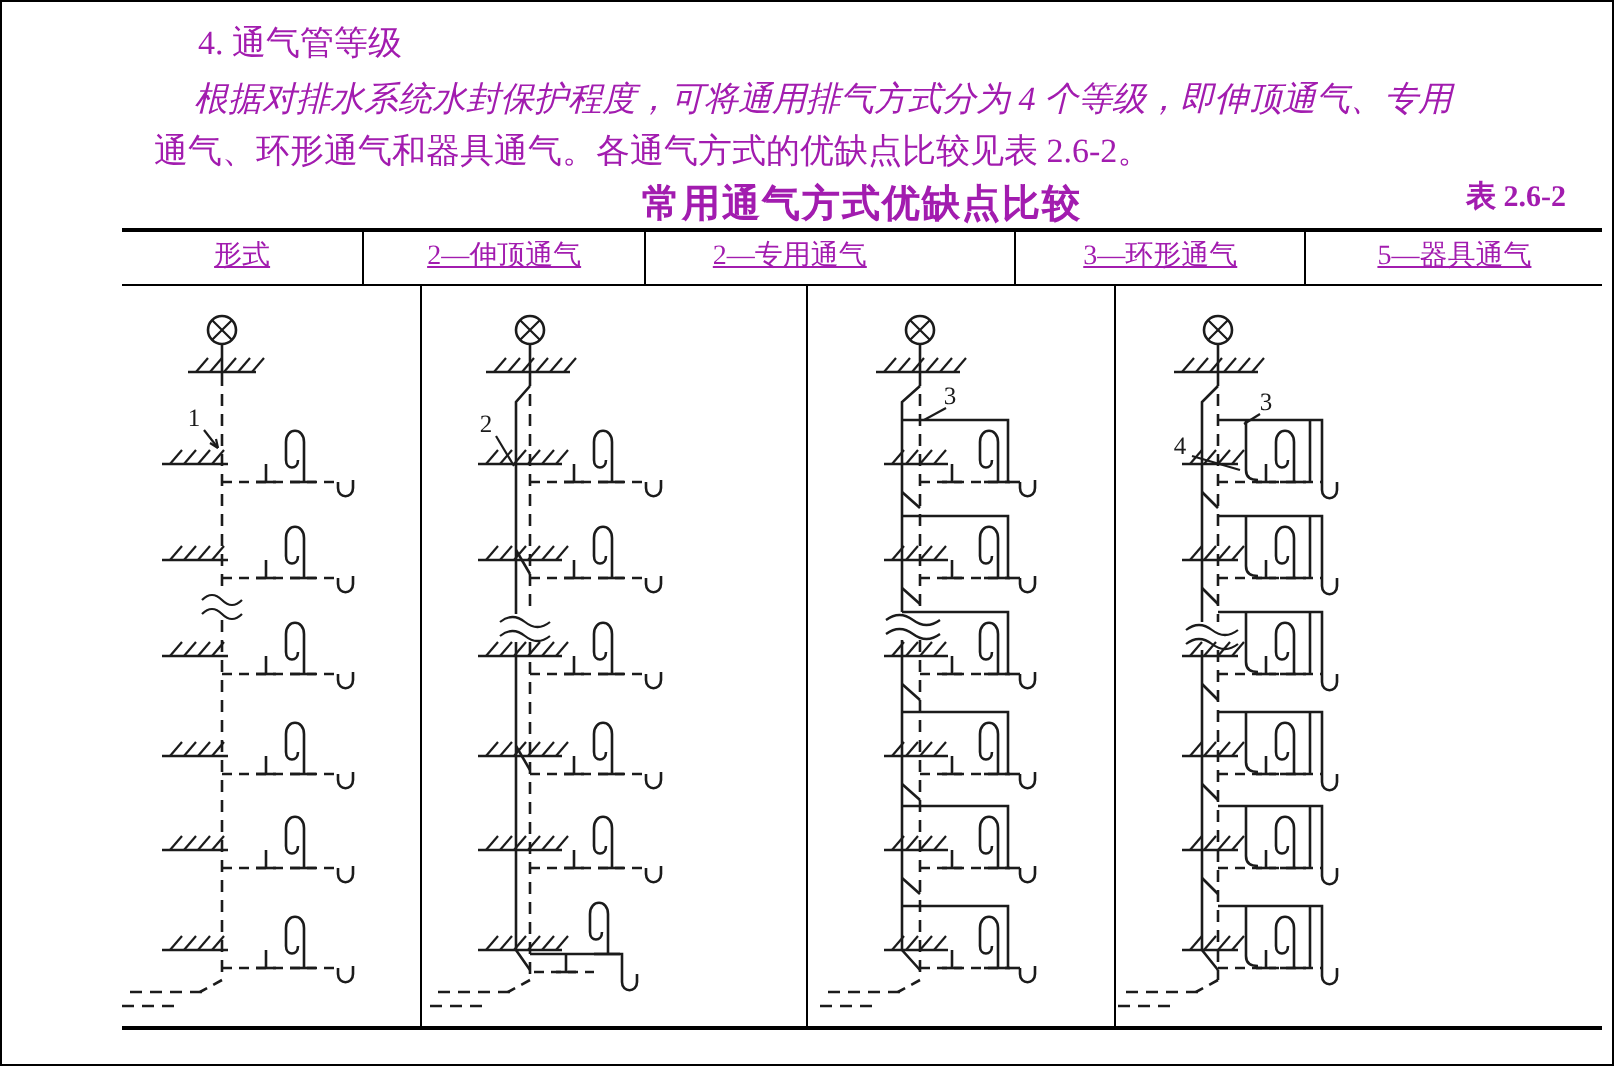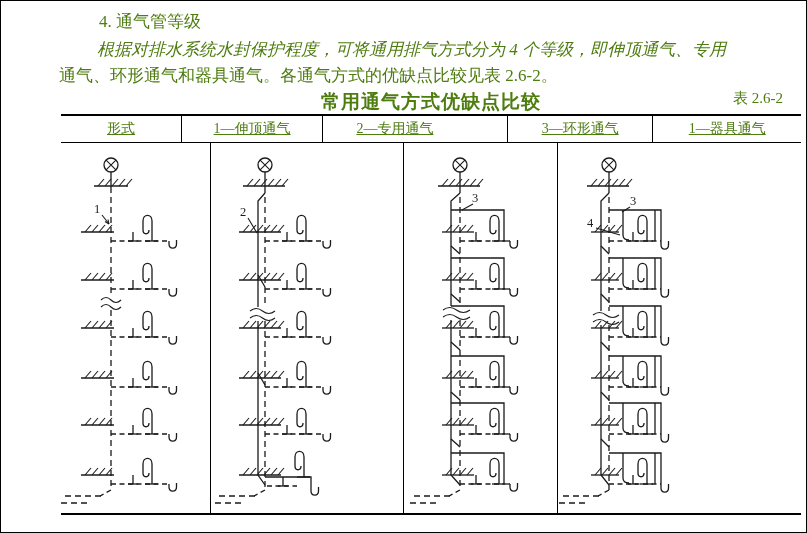--- a/index.html
+++ b/index.html
@@ -1,26 +1,26 @@
 <!DOCTYPE html>
 <html><head>
 <meta charset="utf-8">
 <style>
   html,body{margin:0;padding:0;background:#e8e8e8;}
   .page{
     position:relative;width:807px;height:533px;background:#ffffff;
     border:1px solid #000;box-sizing:border-box;overflow:hidden;
-    font-family:"Liberation Serif","DejaVu Serif",serif;color:#4d7c0f;
+    font-family:"Liberation Serif","DejaVu Serif",serif;color:#a21caf;
   }
   .heading{position:absolute;left:98px;top:9px;font-size:17px;white-space:nowrap;}
   .para-line1{position:absolute;left:96px;top:37px;font-size:17px;white-space:nowrap;font-style:italic;}
-  .para-line2{position:absolute;left:58px;top:63px;font-size:17px;white-space:nowrap;}
+  .para-line2{position:absolute;left:76px;top:63px;font-size:17px;white-space:nowrap;}
   .caption-row{position:absolute;left:60px;top:88px;width:740px;height:22px;}
   .tbl-title{display:block;text-align:center;font-size:19px;font-weight:bold;letter-spacing:1px;}
-  .tbl-no{position:absolute;right:18px;top:0;font-size:15px;font-weight:normal;}
+  .tbl-no{position:absolute;right:18px;top:0;font-size:15px;font-weight:bold;}
   .table{position:absolute;left:60px;top:113px;width:740px;}
   .thead{display:flex;border-top:2px solid #000;border-bottom:1.5px solid #000;height:26px;text-decoration:underline;}
   .tbody{display:flex;height:370px;border-bottom:2.5px solid #000;}
   .col{box-sizing:border-box;}
   .col:not(:first-child){border-left:1px solid #000;}
   .c0{width:127px;} .c1{width:149px;} .c2{width:153px;} .c3{width:154px;margin-left:40px;} .c4{width:157px;}
   .th{font-size:14px;text-align:center;line-height:26px;white-space:nowrap;}
   .label-cell{display:flex;align-items:center;justify-content:center;font-size:14px;letter-spacing:1px;}
   .diag-cell{position:relative;}
   .diagram{position:absolute;left:0;top:0;}
@@ -35,24 +35,24 @@
   <div class="para-line2">通气、环形通气和器具通气。各通气方式的优缺点比较见表 2.6-2。</div>
 
   <div class="caption-row">
     <span class="tbl-title">常用通气方式优缺点比较</span>
     <span class="tbl-no">表 2.6-2</span>
   </div>
 
   <div class="table">
     <div class="thead">
       <div class="col c0 th">形式</div>
-      <div class="col c1 th">1—伸顶通气</div>
+      <div class="col c1 th">2—伸顶通气</div>
       <div class="col c2 th">2—专用通气</div>
       <div class="col c3 th">3—环形通气</div>
-      <div class="col c4 th">1—器具通气</div>
+      <div class="col c4 th">5—器具通气</div>
     </div>
     <div class="tbody">
       <div class="col c1 diag-cell">
         <svg class="diagram" width="148" height="370">
             <circle cx="50" cy="22" r="7" fill="none" stroke="#1b1b1b" stroke-width="1.3"></circle>
             <path d="M 45.1 17.1 L 54.9 26.9 M 45.1 26.9 L 54.9 17.1" fill="none" stroke="#1b1b1b" stroke-width="1.1"></path>
             <path d="M 50 29 V 44" fill="none" stroke="#1b1b1b" stroke-width="1.3"></path>
             <path d="M 33 43 H 67" fill="none" stroke="#1b1b1b" stroke-width="1.3"></path>
             <path d="M 37 43 L 43 36" fill="none" stroke="#1b1b1b" stroke-width="1.1"></path>
             <path d="M 44 43 L 50 36" fill="none" stroke="#1b1b1b" stroke-width="1.1"></path>

